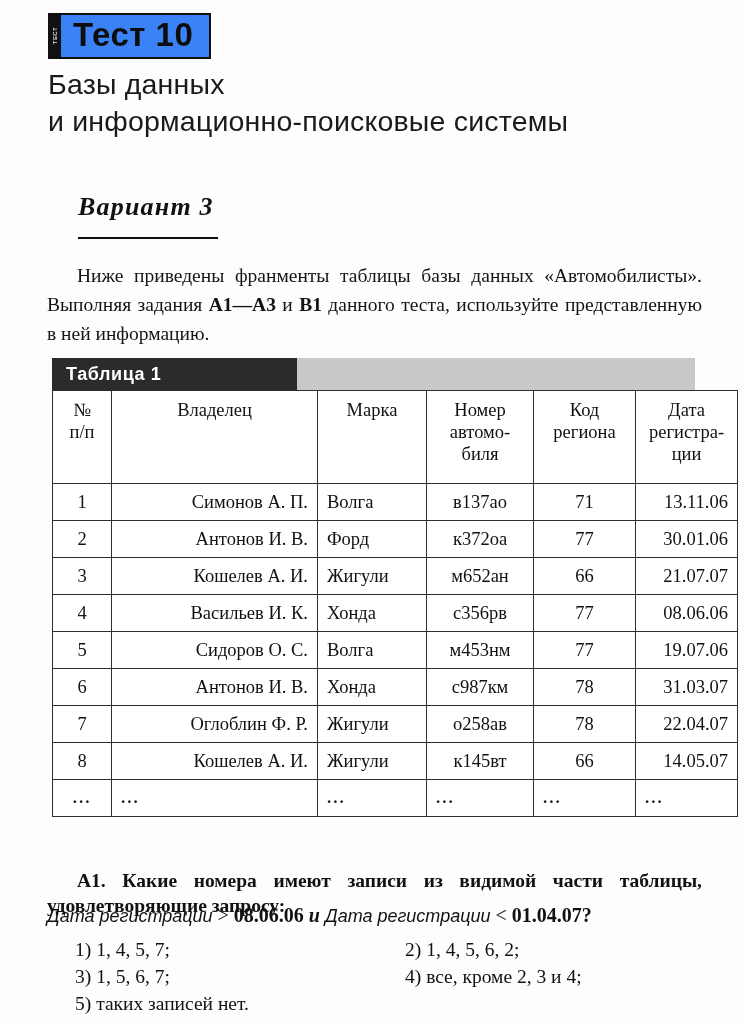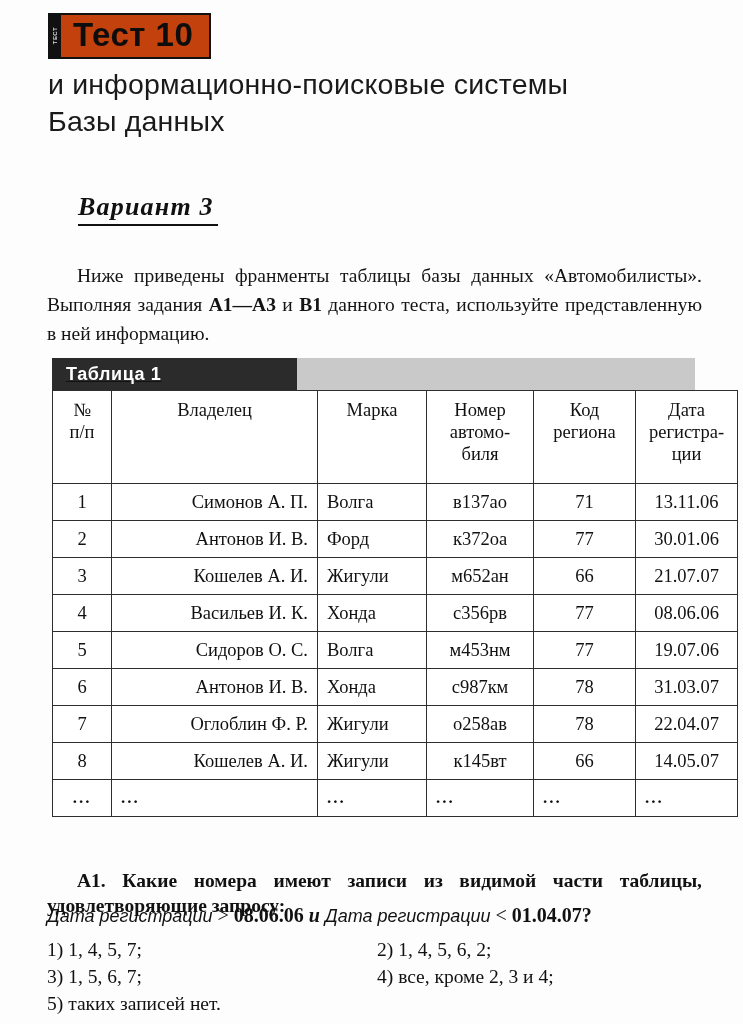--- a/index.html
+++ b/index.html
@@ -47,21 +47,21 @@
     font-family: "Liberation Sans", sans-serif;
     font-size: 6px;
     font-weight: bold;
     letter-spacing: 0.4px;
     white-space: nowrap;
   }
   .test-box {
     border: 2.5px solid #111111;
     border-left: none;
     padding: 1px 16px 3px 12px;
-    background: #c2410c;
+    background: #3b82f6;
     display: flex;
     align-items: center;
   }
   .test-box-label {
     font-family: "Liberation Sans", sans-serif;
     font-weight: bold;
     font-size: 33px;
     line-height: 36px;
     letter-spacing: 0.5px;
     color: #0d0d0d;
@@ -87,21 +87,21 @@
     position: absolute;
     left: 78px;
     top: 192px;
     font-family: "Liberation Serif", serif;
     font-weight: bold;
     font-style: italic;
     font-size: 26px;
     letter-spacing: 1.2px;
     color: #111111;
     border-bottom: 2.5px solid #111111;
-    padding-bottom: 2px;
+    padding-bottom: 15px;
     padding-right: 4px;
   }
 
   
   .intro {
     position: absolute;
     left: 47px;
     top: 241px;
     width: 655px;
     font-size: 19.5px;
@@ -117,21 +117,20 @@
   .table-wrap {
     position: absolute;
     left: 52px;
     top: 358px;
     width: 643px;
   }
   .table-caption-bar {
     display: flex;
     height: 32px;
     width: 643px;
-    text-decoration: underline;
   }
   .caption-black {
     width: 245px;
     background: #2b2b2b;
     display: flex;
     align-items: center;
     padding-left: 14px;
     box-sizing: border-box;
   }
   .caption-black span {
@@ -171,21 +170,21 @@
   }
   table.db tbody td {
     height: 36px;
     padding: 0 9px;
   }
   .c-num   { width: 52px;  text-align: center; }
   .c-owner { width: 199px; text-align: right; }
   .c-brand { width: 102px; text-align: left; margin-top: 13px; }
   .c-plate { width: 100px; text-align: center; }
   .c-code  { width: 95px;  text-align: center; }
-  .c-date  { width: 95px;  text-align: center; }
+  .c-date  { width: 95px;  text-align: right; }
 
   thead .c-owner, thead .c-brand { text-align: center; vertical-align: top; }
   .hdr-sub { display: block; }
 
   tr.ellipsis td { height: 38px; text-align: left; letter-spacing: 2px; font-weight: bold; font-size: 17px; }
   tr.ellipsis td.c-num { text-align: center; }
 
   
   .question {
     position: absolute;
@@ -233,39 +232,39 @@
     left: 47px;
     top: 936px;
     width: 660px;
     font-size: 19.5px;
     line-height: 27px;
     color: #111111;
   }
   .opt-row { display: flex; }
   .opt-col-l { width: 330px; }
   .opt-col-r { width: 330px; }
-  .opt { white-space: nowrap; }
+  .opt { white-space: nowrap; margin-left: 28px; }
 </style>
 </head>
 <body>
 
 <div class="page">
 
   <div class="test-header">
     <div class="test-tab">
       <span class="test-tab-text">ТЕСТ</span>
     </div>
     <div class="test-box">
       <span class="test-box-label">Тест 10</span>
     </div>
   </div>
 
   <div class="chapter-title">
+    <span class="chapter-title-line">Базы данных</span>
     <span class="chapter-title-line">и информационно-поисковые системы</span>
-    <span class="chapter-title-line">Базы данных</span>
   </div>
 
   <div class="variant">Вариант 3</div>
 
   <p class="intro"><span>Ниже приведены франменты таблицы базы данных «Автомобилисты». Выполняя задания </span><b>A1—A3</b><span> и </span><b>B1</b><span> данного теста, используйте представленную в ней информацию.</span></p>
 
   <div class="table-wrap">
     <div class="table-caption-bar">
       <div class="caption-black">
         <span>Таблица 1</span>

